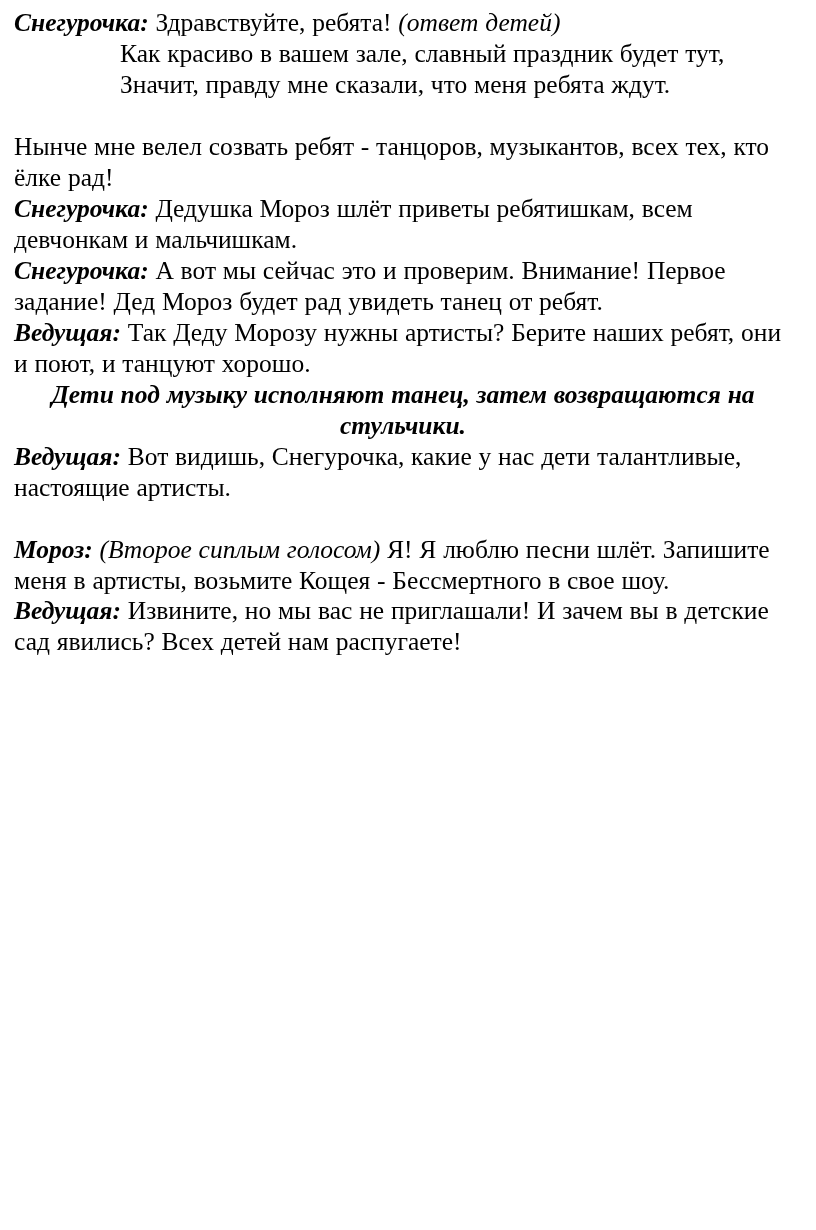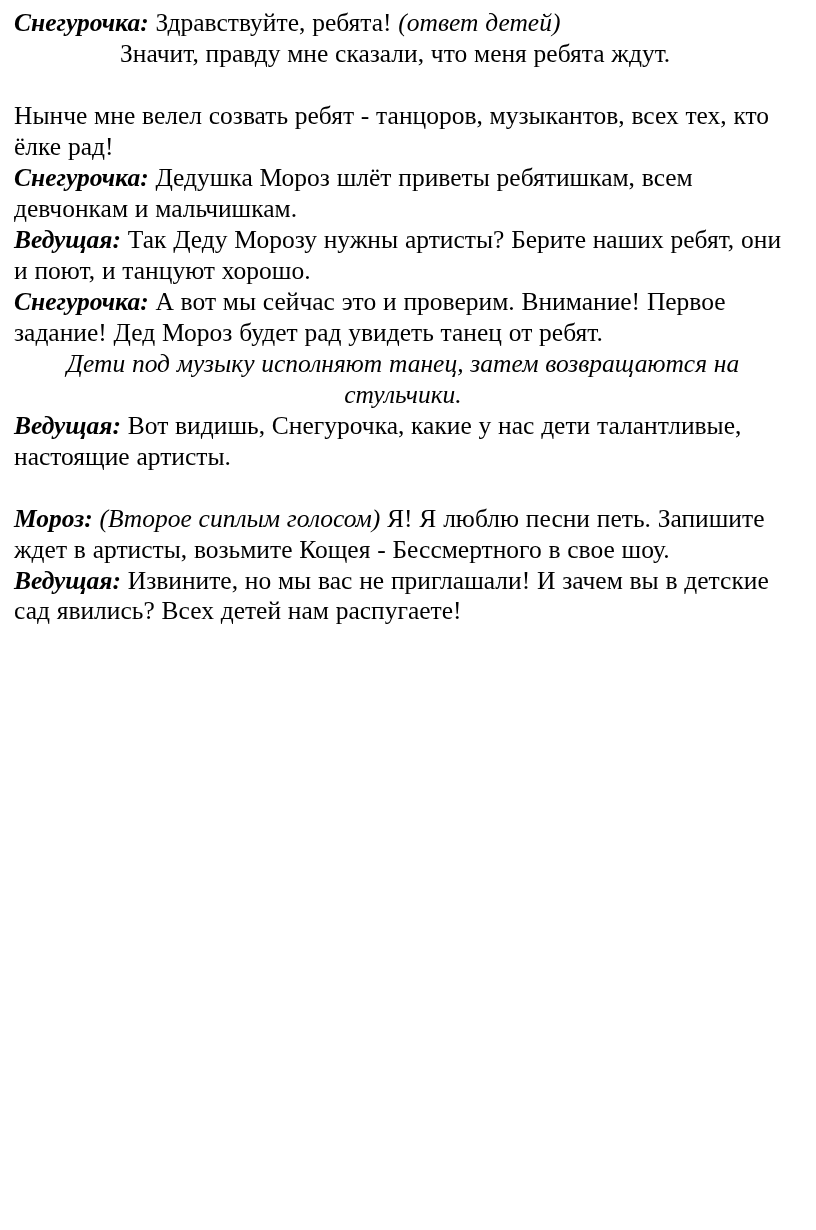--- a/index.html
+++ b/index.html
@@ -38,73 +38,76 @@
   .blank {
     font-size: 25.5px;
     line-height: 1.215;
     height: 31px;
   }
   .speaker {
     font-weight: bold;
     font-style: italic;
   }
   .stage {
-    font-weight: normal;
+    font-weight: bold;
     font-style: italic;
   }
   .note-italic {
     font-style: italic;
   }
 </style>
 </head>
 <body>
 
 <div class="page">
 
   <p class="para">
     <span class="speaker">Снегурочка:</span><span> Здравствуйте, ребята! </span><span class="note-italic">(ответ детей)</span>
   </p>
 
+  <p class="para">
+    <span class="indent"></span><span>Как красиво в вашем зале, славный праздник будет тут,</span>
+  </p>
 
   <p class="para">
     <span class="indent"></span><span>Значит, правду мне сказали, что меня ребята ждут.</span>
   </p>
 
   <div class="blank">&nbsp;</div>
 
 
   <p class="para">
     <span> Нынче мне велел созвать ребят - танцоров, музыкантов, всех тех, кто ёлке рад!</span>
   </p>
 
   <p class="para">
     <span class="speaker">Снегурочка:</span><span> Дедушка Мороз шлёт приветы ребятишкам, всем девчонкам и мальчишкам.</span>
   </p>
 
   <p class="para">
-    <span> </span><span class="speaker">Ведущая:</span><span> Так Деду Морозу нужны артисты? Берите наших ребят, они и поют, и танцуют хорошо.</span>
+    <span class="speaker">Снегурочка:</span><span> А вот мы сейчас это и проверим. Внимание! Первое задание! Дед Мороз будет рад увидеть танец от ребят.</span>
   </p>
 
   <p class="para">
-    <span class="speaker">Снегурочка:</span><span> А вот мы сейчас это и проверим. Внимание! Первое задание! Дед Мороз будет рад увидеть танец от ребят.</span>
+    <span> </span><span class="speaker">Ведущая:</span><span> Так Деду Морозу нужны артисты? Берите наших ребят, они и поют, и танцуют хорошо.</span>
   </p>
 
   <p class="para center">
     <span class="stage">Дети под музыку исполняют танец, затем возвращаются на стульчики.</span>
   </p>
 
   <p class="para">
     <span> </span><span class="speaker">Ведущая:</span><span> Вот видишь, Снегурочка, какие у нас дети талантливые, настоящие артисты.</span>
   </p>
 
 
   <div class="blank">&nbsp;</div>
 
 
   <p class="para">
-    <span class="speaker">Мороз:</span><span class="note-italic"> (Второе сиплым голосом)</span><span> Я! Я люблю песни петь. Запишите ждет в артисты, возьмите Кощея - Бессмертного в свое шоу.</span>
+    <span class="speaker">Мороз:</span><span class="note-italic"> (Второе сиплым голосом)</span><span> Я! Я люблю песни шлёт. Запишите меня в артисты, возьмите Кощея - Бессмертного в свое шоу.</span>
   </p>
 
   <p class="para">
     <span class="speaker">Ведущая:</span><span> Извините, но мы вас не приглашали! И зачем вы в детские сад явились? Всех детей нам распугаете!</span>
   </p>
 
 </div>
 
 </body></html>

